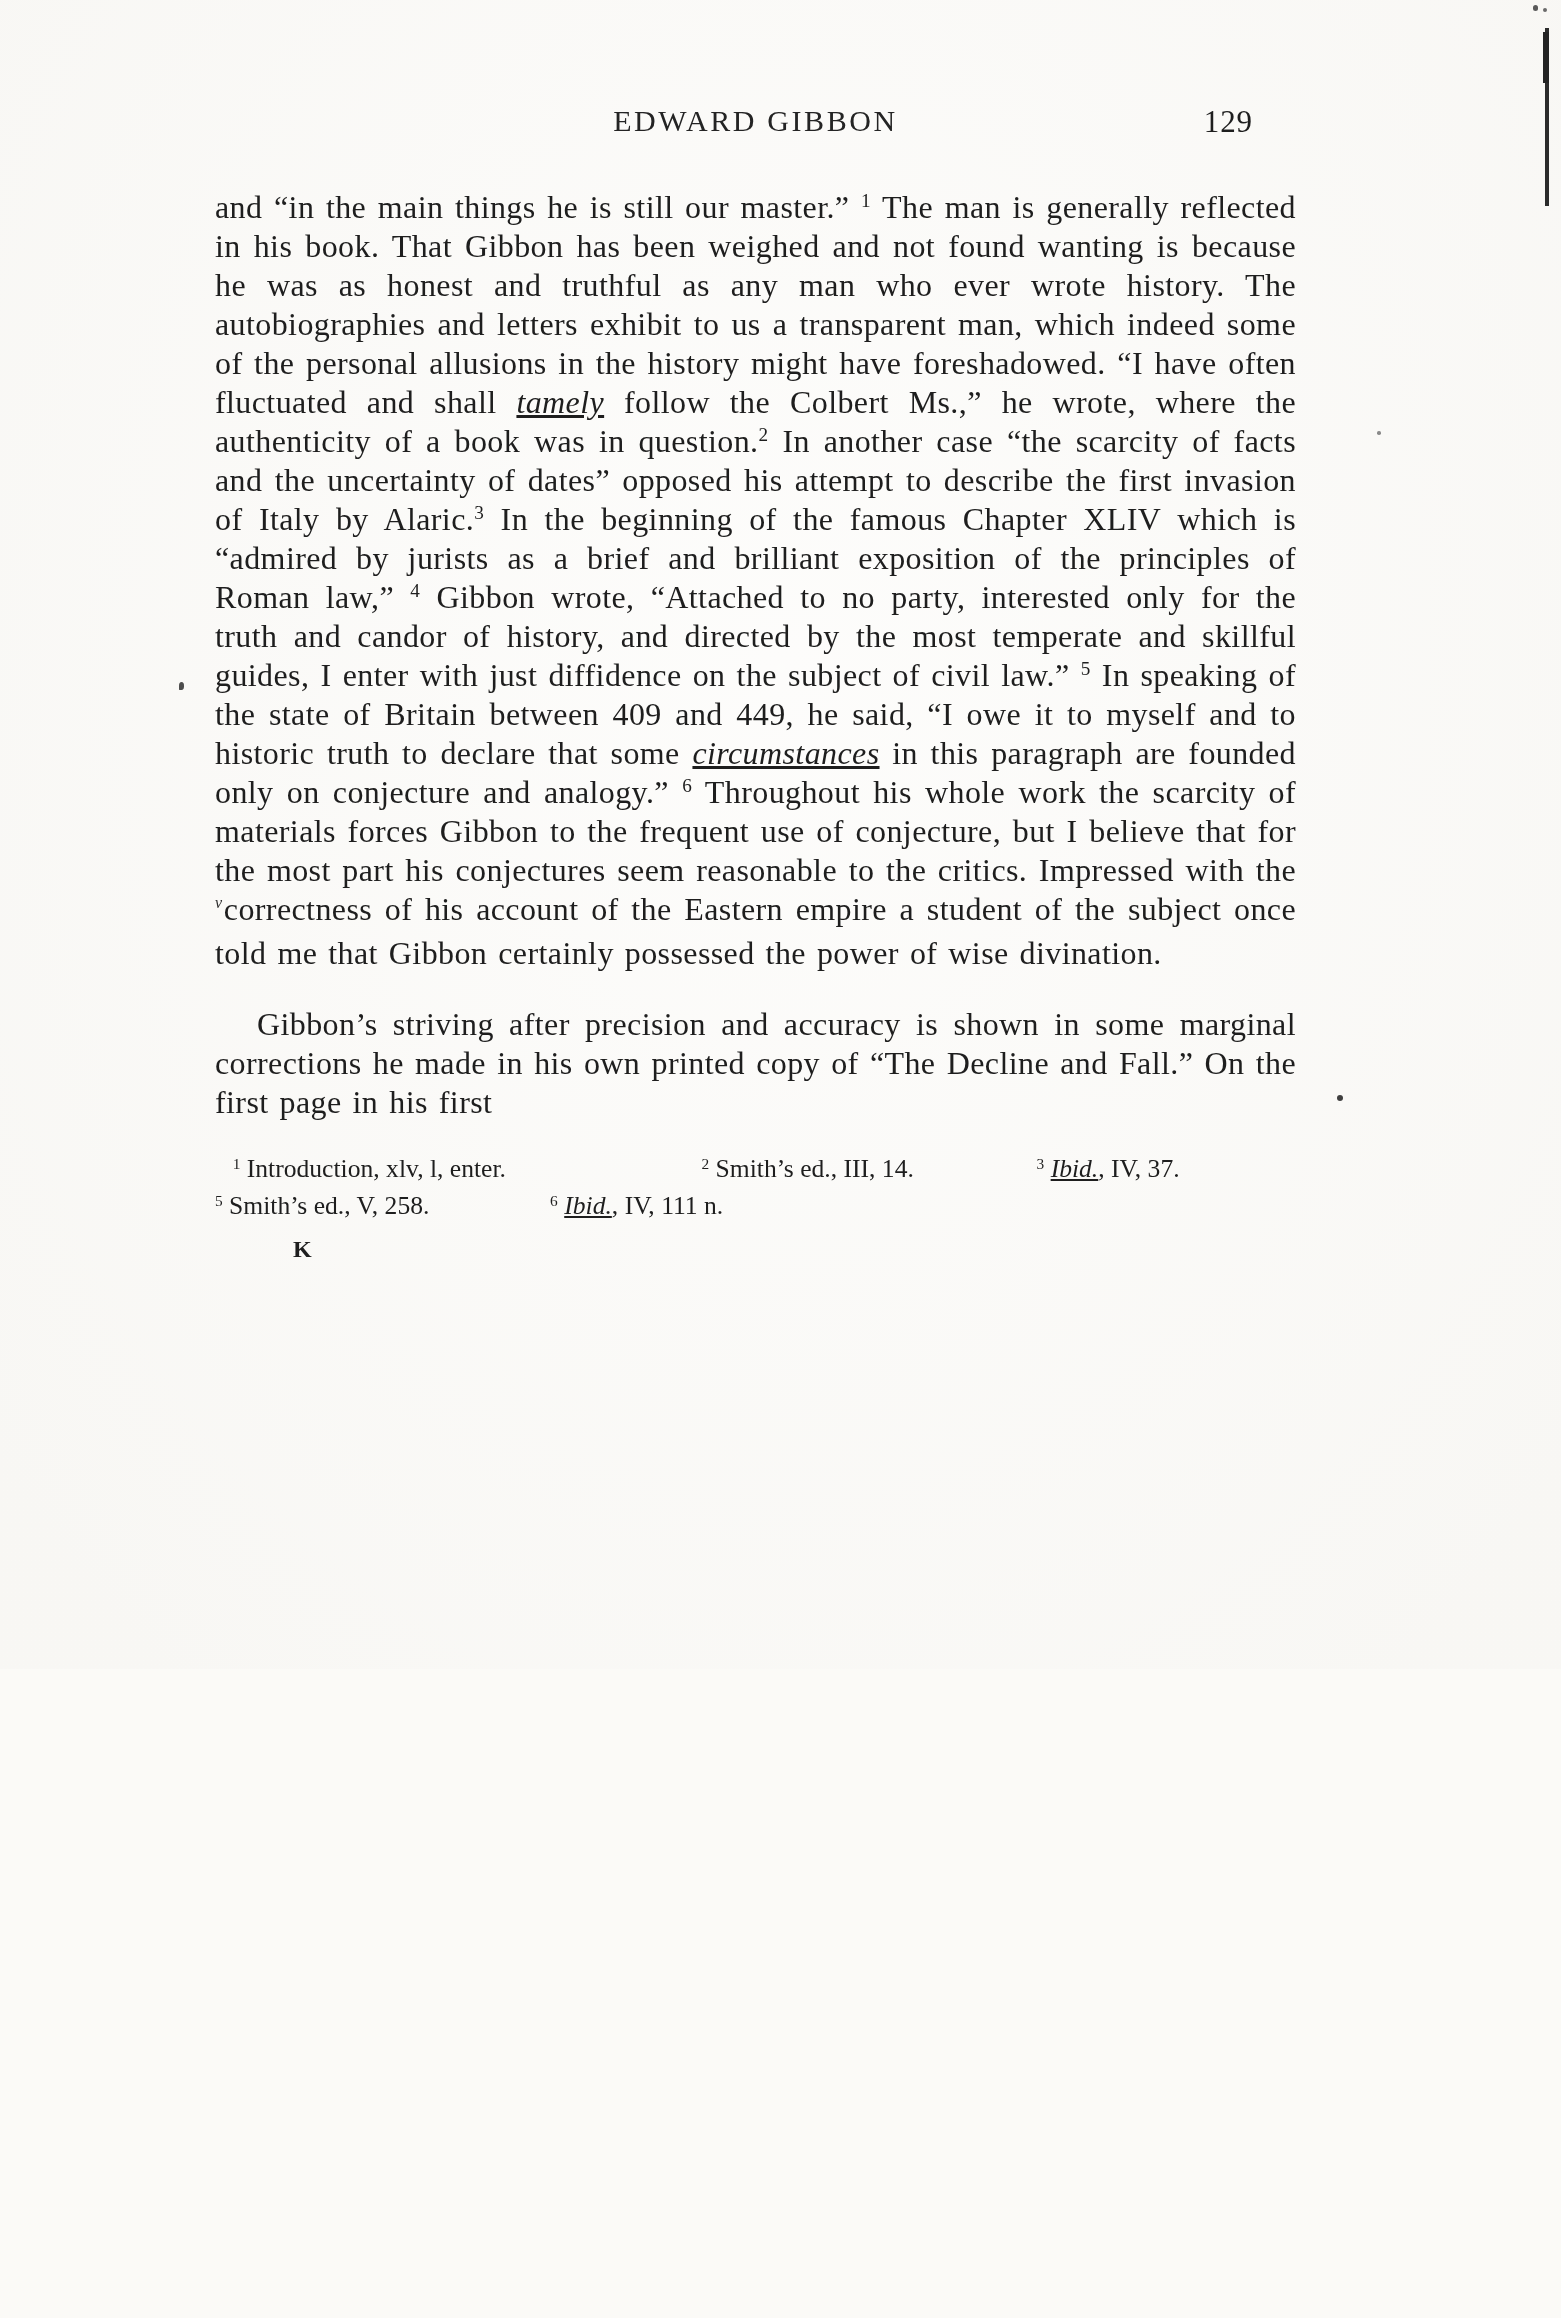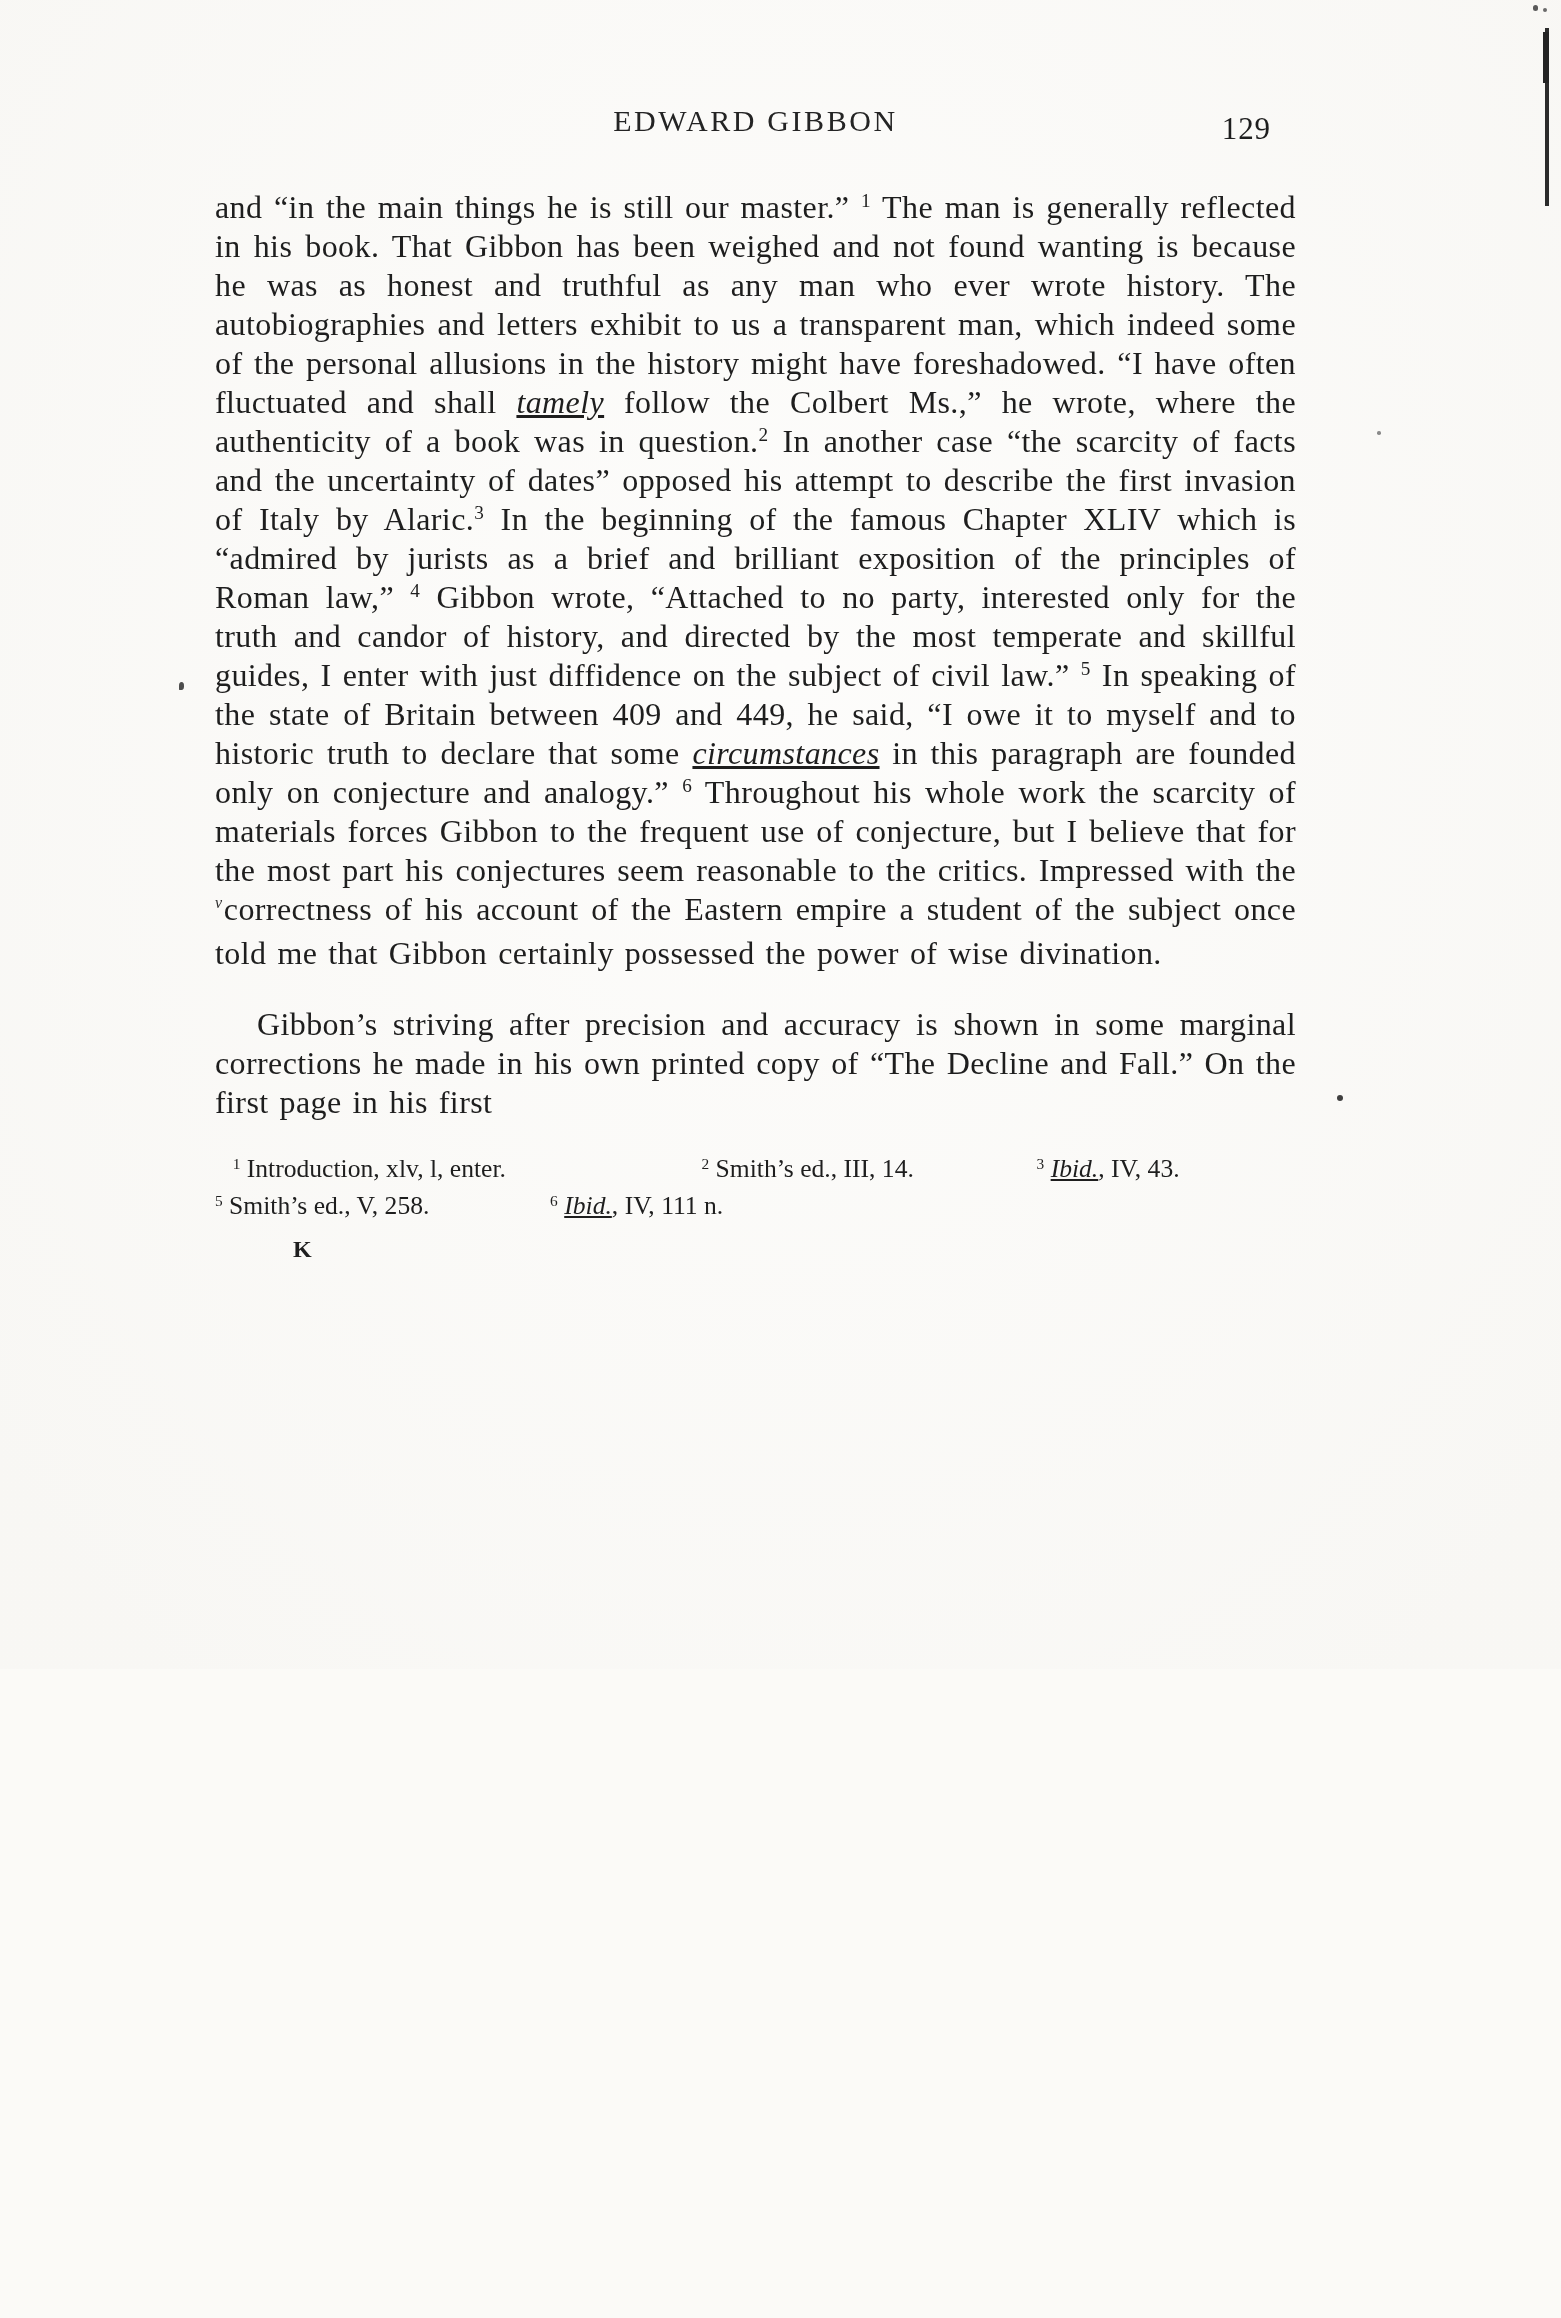--- a/index.html
+++ b/index.html
@@ -36,24 +36,23 @@
   }
   .running-title{
     display:block;
     text-align:center;
     font-size:30px;
     letter-spacing:2.6px;
     color:#242424;
   }
   .page-number{
     position:absolute;
-    right:25px; top:0;
+    right:43px; top:0;
     font-size:31px;
     letter-spacing:0.9px;
-    margin-top:7px;
   }
   
   .body-text{
     margin-top:42px;
     font-size:32px;
     line-height:39px;
     text-align:justify;
     word-spacing:2.6px;
     letter-spacing:0.4px;
   }
@@ -149,21 +148,21 @@
 
     <div class="body-text">
         <p><span>and “in the main things he is still our master.” </span><sup class="fn-ref">1</sup><span> The man is generally reflected in his book.  That Gibbon has been weighed and not found wanting is because he was as honest and truthful as any man who ever wrote history.  The autobiographies and letters exhibit to us a transparent man, which indeed some of the personal allusions in the history might have foreshadowed.  “I have often fluctuated and shall </span><span class="it">tamely</span><span> follow the Colbert Ms.,” he wrote, where the authenticity of a book was in question.</span><sup class="fn-ref">2</sup><span> In another case “the scarcity of facts and the uncertainty of dates” opposed his attempt to describe the first invasion of Italy by Alaric.</span><sup class="fn-ref">3</sup><span> In the beginning of the famous Chapter XLIV which is “admired by jurists as a brief and brilliant exposition of the principles of Roman law,” </span><sup class="fn-ref">4</sup><span> Gibbon wrote, “Attached to no party, interested only for the truth and candor of history, and directed by the most temperate and skillful guides, I enter with just diffidence on the subject of civil law.” </span><sup class="fn-ref">5</sup><span> In speaking of the state of Britain between 409 and 449, he said, “I owe it to myself and to historic truth to declare that some </span><span class="it">circumstances</span><span> in this paragraph are founded only on conjecture and analogy.” </span><sup class="fn-ref">6</sup><span> Throughout his whole work the scarcity of materials forces Gibbon to the frequent use of conjecture, but I believe that for the most part his conjectures seem reasonable to the critics.  Impressed with the </span><span class="pen-mark">v</span><span>correctness of his account of the Eastern empire a student of the subject once told me that Gibbon certainly possessed the power of wise divination.</span></p>
         <p class="indent"><span>Gibbon’s striving after precision and accuracy is shown in some marginal corrections he made in his own printed copy of “The Decline and Fall.”  On the first page in his first</span></p>
       </div>
 
     <div class="footnotes">
         <div class="footnote-row">
           <div class="footnote col1"><sup class="fn-ref">1</sup><span> Introduction, xlv, l, enter.</span></div>
           <div class="footnote col2"><sup class="fn-ref">2</sup><span> Smith’s ed., III, 14.</span></div>
-          <div class="footnote col3"><sup class="fn-ref">3</sup><span> </span><span class="it">Ibid.</span><span>, IV, 43.</span></div>
+          <div class="footnote col3"><sup class="fn-ref">3</sup><span> </span><span class="it">Ibid.</span><span>, IV, 37.</span></div>
         </div>
         <div class="footnote-row">
           <div class="footnote col2"><sup class="fn-ref">5</sup><span> Smith’s ed., V, 258.</span></div>
           <div class="footnote col3"><sup class="fn-ref">6</sup><span> </span><span class="it">Ibid.</span><span>, IV, 111 n.</span></div>
         </div>
       </div>
 
     <div class="signature">K</div>
 
   </div>

